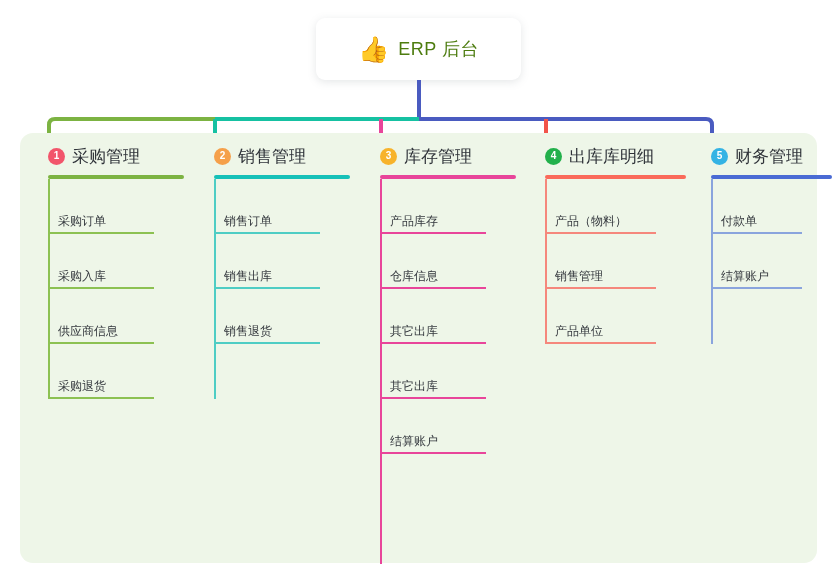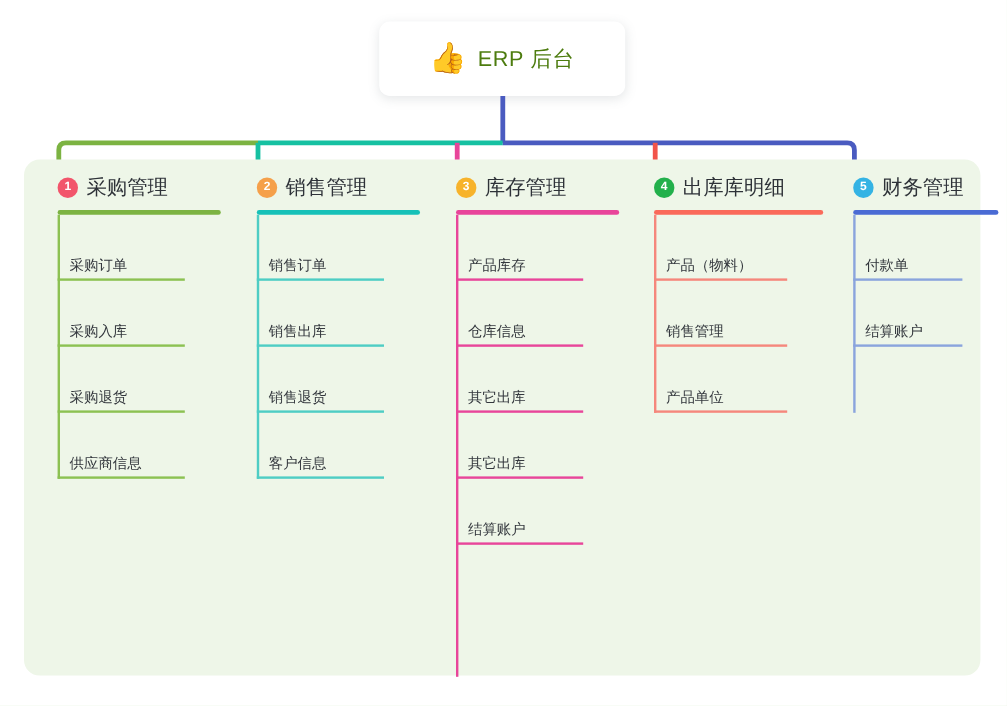--- a/index.html
+++ b/index.html
@@ -109,25 +109,25 @@
           <div class="item-spine" style="background: rgb(140, 193, 82); top: 0px; height: 220px;"></div>
           <div class="item">
             <span class="item-label">采购订单</span>
             <div class="item-rule" style="background: rgb(140, 193, 82); width: 106px;"></div>
           </div>
           <div class="item">
             <span class="item-label">采购入库</span>
             <div class="item-rule" style="background: rgb(140, 193, 82); width: 106px;"></div>
           </div>
           <div class="item">
+            <span class="item-label">供应商信息</span>
+            <div class="item-rule" style="background: rgb(140, 193, 82); width: 106px;"></div>
+          </div>
+          <div class="item">
             <span class="item-label">采购退货</span>
-            <div class="item-rule" style="background: rgb(140, 193, 82); width: 106px;"></div>
-          </div>
-          <div class="item">
-            <span class="item-label">供应商信息</span>
             <div class="item-rule" style="background: rgb(140, 193, 82); width: 106px;"></div>
           </div>
         </div>
       </div>
       <div class="col" style="left: 200px; width: 150px;">
         <div class="col-head">
           <span class="badge" style="background: rgb(245, 160, 74);">2</span>
           <span class="col-title">销售管理</span>
         </div>
         <div class="col-rule" style="background: rgb(22, 193, 184); width: 136px; margin-left: 14px;"></div>
@@ -138,24 +138,20 @@
             <div class="item-rule" style="background: rgb(78, 205, 196); width: 106px;"></div>
           </div>
           <div class="item">
             <span class="item-label">销售出库</span>
             <div class="item-rule" style="background: rgb(78, 205, 196); width: 106px;"></div>
           </div>
           <div class="item">
             <span class="item-label">销售退货</span>
             <div class="item-rule" style="background: rgb(78, 205, 196); width: 106px;"></div>
           </div>
-          <div class="item">
-            <span class="item-label">客户信息</span>
-            <div class="item-rule" style="background: rgb(78, 205, 196); width: 106px;"></div>
-          </div>
         </div>
       </div>
       <div class="col" style="left: 366px; width: 150px;">
         <div class="col-head">
           <span class="badge" style="background: rgb(247, 179, 43);">3</span>
           <span class="col-title">库存管理</span>
         </div>
         <div class="col-rule" style="background: rgb(232, 69, 154); width: 136px; margin-left: 14px;"></div>
         <div class="items">
           <div class="item-spine" style="background: rgb(232, 69, 154); top: 0px; height: 385px;"></div>

